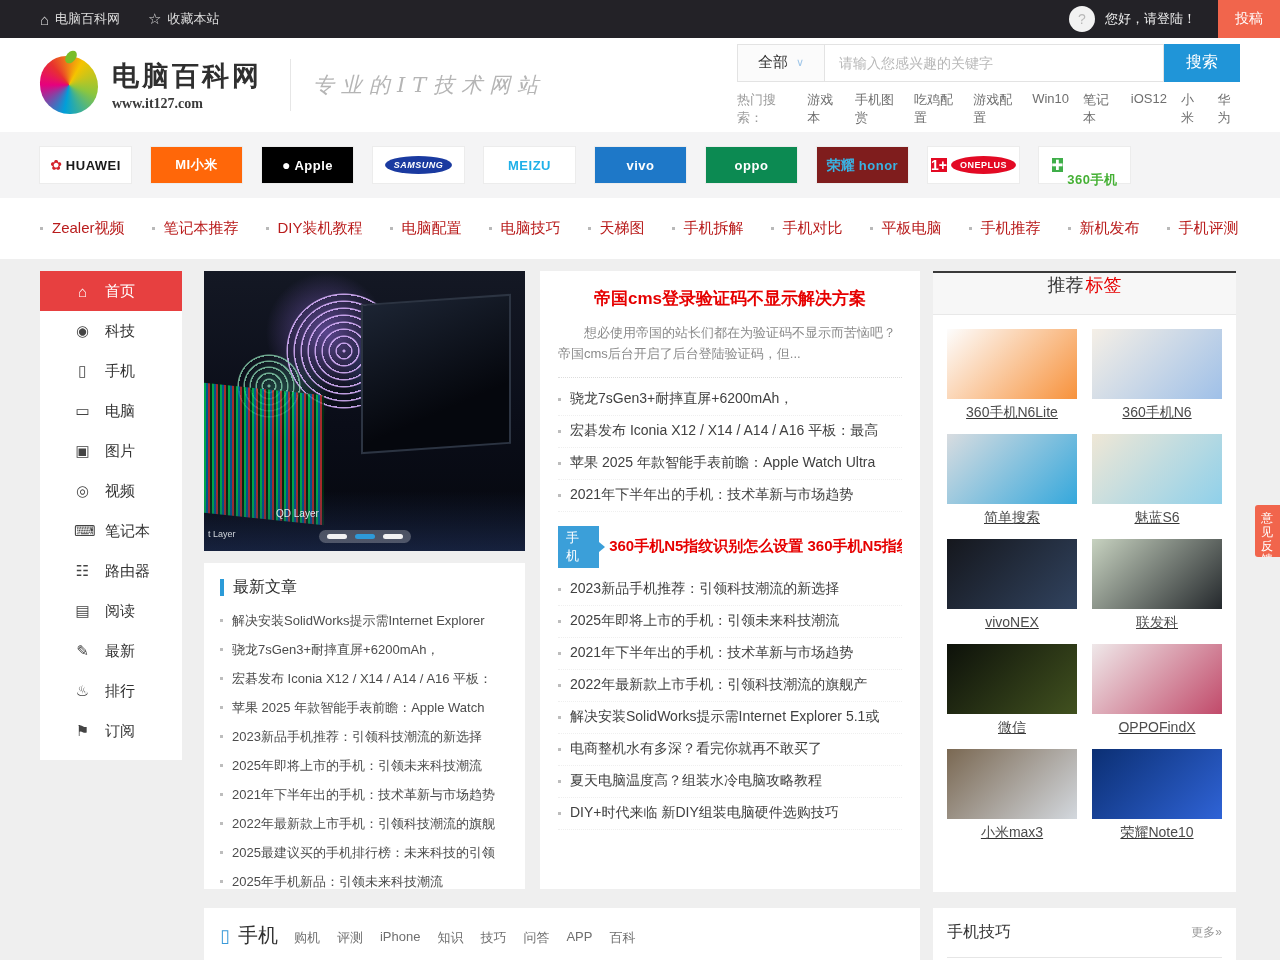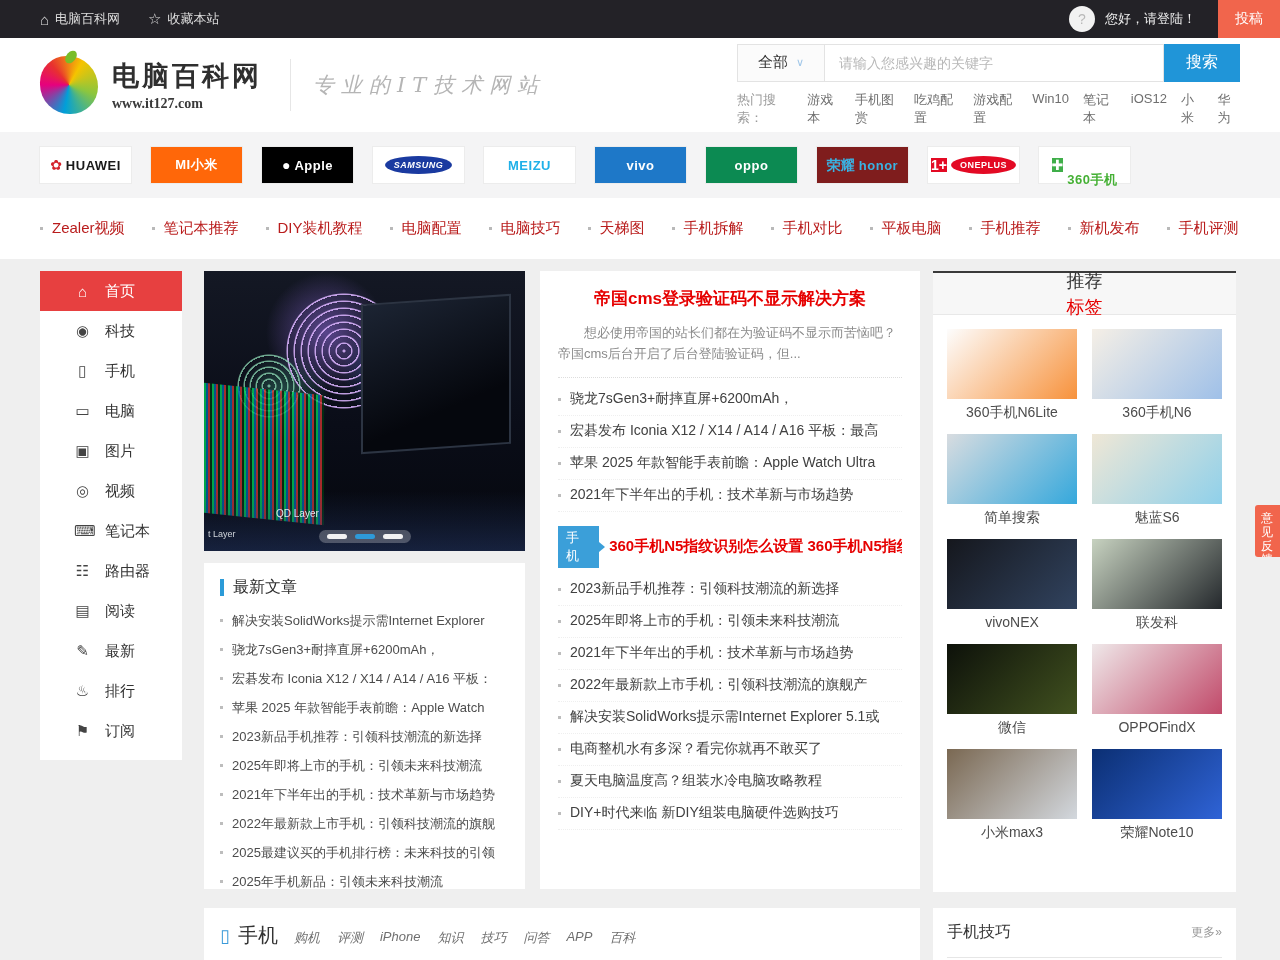--- a/index.html
+++ b/index.html
@@ -92,36 +92,36 @@
   .headline { text-align:center; font-size:17px; font-weight:bold; color:#e60000; cursor:pointer; }
   .excerpt { margin-top:12px; font-size:13px; color:#8a8a8a; line-height:1.65; text-indent:2em; border-bottom:1px dotted #ddd; padding-bottom:12px; }
   .c-list.one { margin-top:6px; }
   .c-list .li-row { height:32px; font-size:14px; color:#414141; border-bottom:1px dotted #efefef; }
   .subhead { display:flex; align-items:center; gap:10px; margin:14px 0 6px 0; }
   .sub-tag { background:#3b9fd9; color:#fff; font-size:13px; padding:3px 8px; position:relative; cursor:pointer; }
   .sub-tag:after { content:""; position:absolute; right:-6px; top:50%; margin-top:-5px; border-left:6px solid #3b9fd9; border-top:5px solid transparent; border-bottom:5px solid transparent; }
   .sub-title { color:#e60000; font-weight:bold; font-size:15px; cursor:pointer; white-space:nowrap; overflow:hidden; }
 
   .right-col { width:303px; border-top:2px solid #3a3a3a; height:621px; }
-  .right-head { height:42px; background:#f7f7f7; border-bottom:1px solid #e8e8e8; display:flex; align-items:center; justify-content:center; font-size:18px; gap:2px;flex-direction:column; }
+  .right-head { height:42px; background:#f7f7f7; border-bottom:1px solid #e8e8e8; display:flex; justify-content:center; font-size:18px; gap:2px; }
   .right-head .t-red { color:#e60000; }
-  .tag-grid { display:flex; flex-wrap:wrap; padding:14px 12px; column-gap:15px; row-gap:12px; justify-content:center; }
+  .tag-grid { display:flex; flex-wrap:wrap; padding:14px 12px; column-gap:15px; row-gap:12px; justify-content:center;text-decoration:underline; }
   .tag-card { width:130px; cursor:pointer; }
   .tag-thumb { width:130px; height:70px; }
   .tag-label { text-align:center; font-size:14px; color:#4c4c4c; margin-top:5px; white-space:nowrap; }
 
   
   .bottom { display:flex; margin:16px 40px 0 204px; }
   .bottom-left { width:716px; margin-right:13px; padding:14px 16px 0 16px; height:60px; }
   .bl-head { display:flex; align-items:baseline; gap:16px; border-bottom:1px solid #e6e6e6; padding-bottom:12px; }
   .bl-title-wrap { display:flex; align-items:center; gap:8px; cursor:pointer; }
   .phone-glyph { color:#3a9ad9; font-size:18px; }
   .bl-title { font-size:20px; color:#333; }
   .bl-links { display:flex; gap:17px; font-size:13px; color:#6f6f6f; }
-  .bl-links span { cursor:pointer;font-style:italic; }
+  .bl-links span { cursor:pointer; }
   .bottom-right { width:303px; padding:14px 14px 0 14px; height:60px; }
   .br-head { display:flex; align-items:center; justify-content:space-between; border-bottom:1px solid #e6e6e6; padding-bottom:14px; }
   .br-title { font-size:16px; color:#333; }
   .br-more { font-size:12px; color:#999; cursor:pointer; }
 
   .feedback { position:absolute; right:0; top:505px; width:24px; height:52px; background:#f1654c; color:#fff; font-size:12px; line-height:1.15; padding:7px 0 0 6px; letter-spacing:1px; cursor:pointer; border-radius:3px 0 0 3px; overflow:hidden; white-space:normal; width:25px; word-break:break-all; }
 </style>
 </head>
 <body>
 

